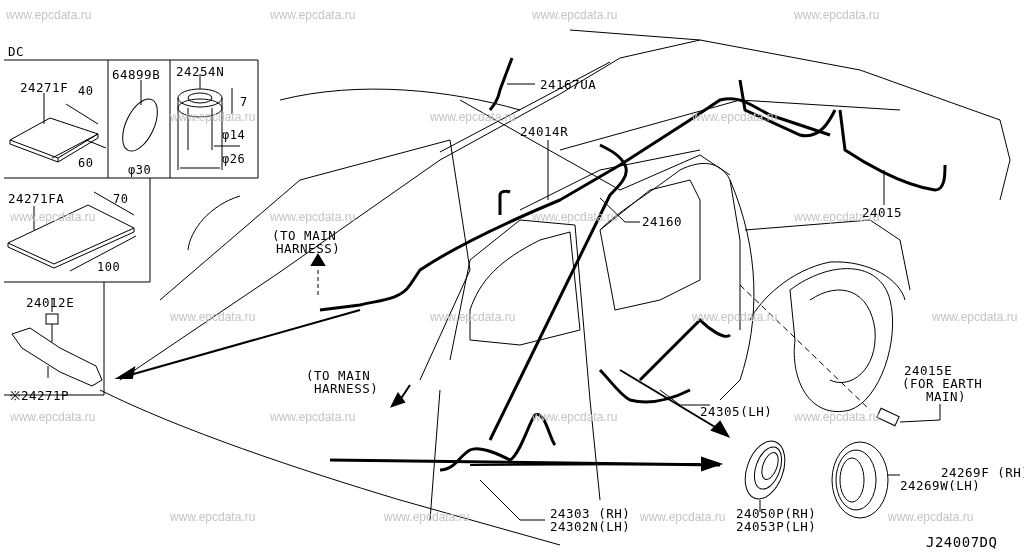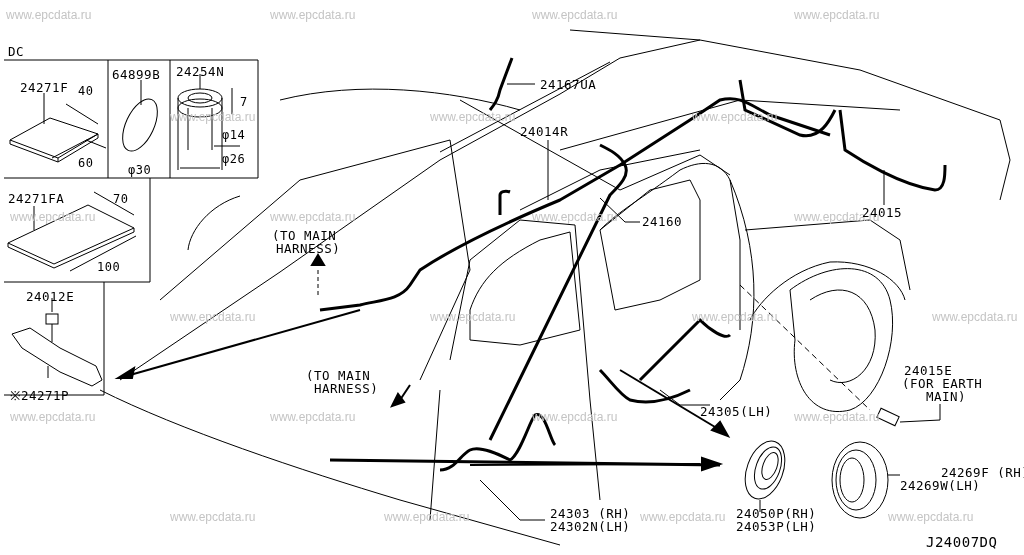--- a/index.html
+++ b/index.html
@@ -175,21 +175,21 @@
 <div class="lbl dim" style="left:78px;top:157px">60</div>
 <div class="lbl" style="left:112px;top:68px">64899B</div>
 <div class="lbl dim" style="left:128px;top:164px">φ30</div>
 <div class="lbl" style="left:176px;top:65px">24254N</div>
 <div class="lbl dim" style="left:240px;top:96px">7</div>
 <div class="lbl dim" style="left:222px;top:129px">φ14</div>
 <div class="lbl dim" style="left:222px;top:153px">φ26</div>
 <div class="lbl" style="left:8px;top:192px">24271FA</div>
 <div class="lbl dim" style="left:113px;top:193px">70</div>
 <div class="lbl dim" style="left:97px;top:261px">100</div>
-<div class="lbl" style="left:26px;top:290px">24012E</div>
+<div class="lbl" style="left:26px;top:296px">24012E</div>
 <div class="lbl" style="left:10px;top:389px">※24271P</div>
 
 <div class="lbl" style="left:540px;top:78px">24167UA</div>
 <div class="lbl" style="left:520px;top:125px">24014R</div>
 <div class="lbl" style="left:642px;top:215px">24160</div>
 <div class="lbl" style="left:862px;top:206px">24015</div>
 <div class="lbl" style="left:904px;top:364px">24015E</div>
 <div class="lbl" style="left:902px;top:377px">(FOR EARTH</div>
 <div class="lbl" style="left:926px;top:390px">MAIN)</div>
 <div class="lbl" style="left:272px;top:229px">(TO MAIN</div>

